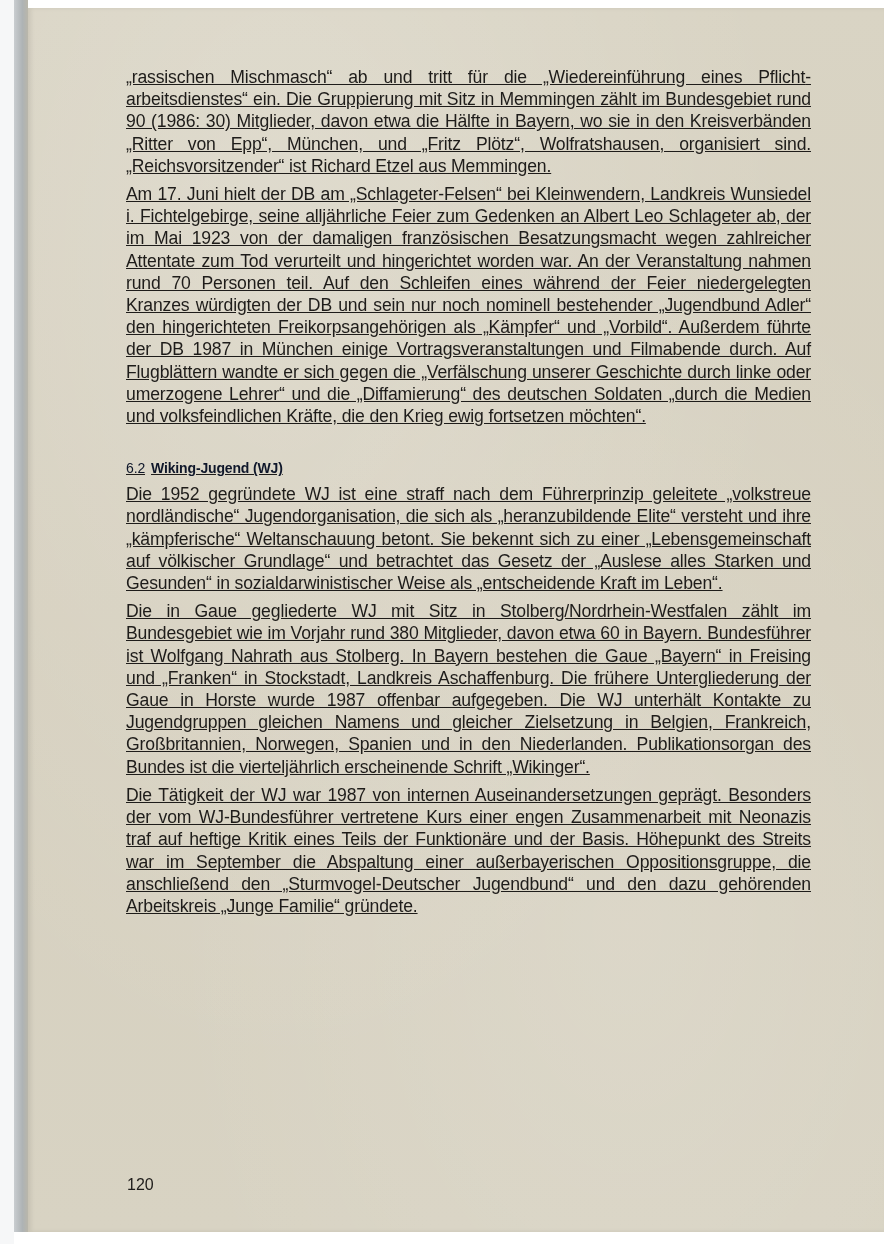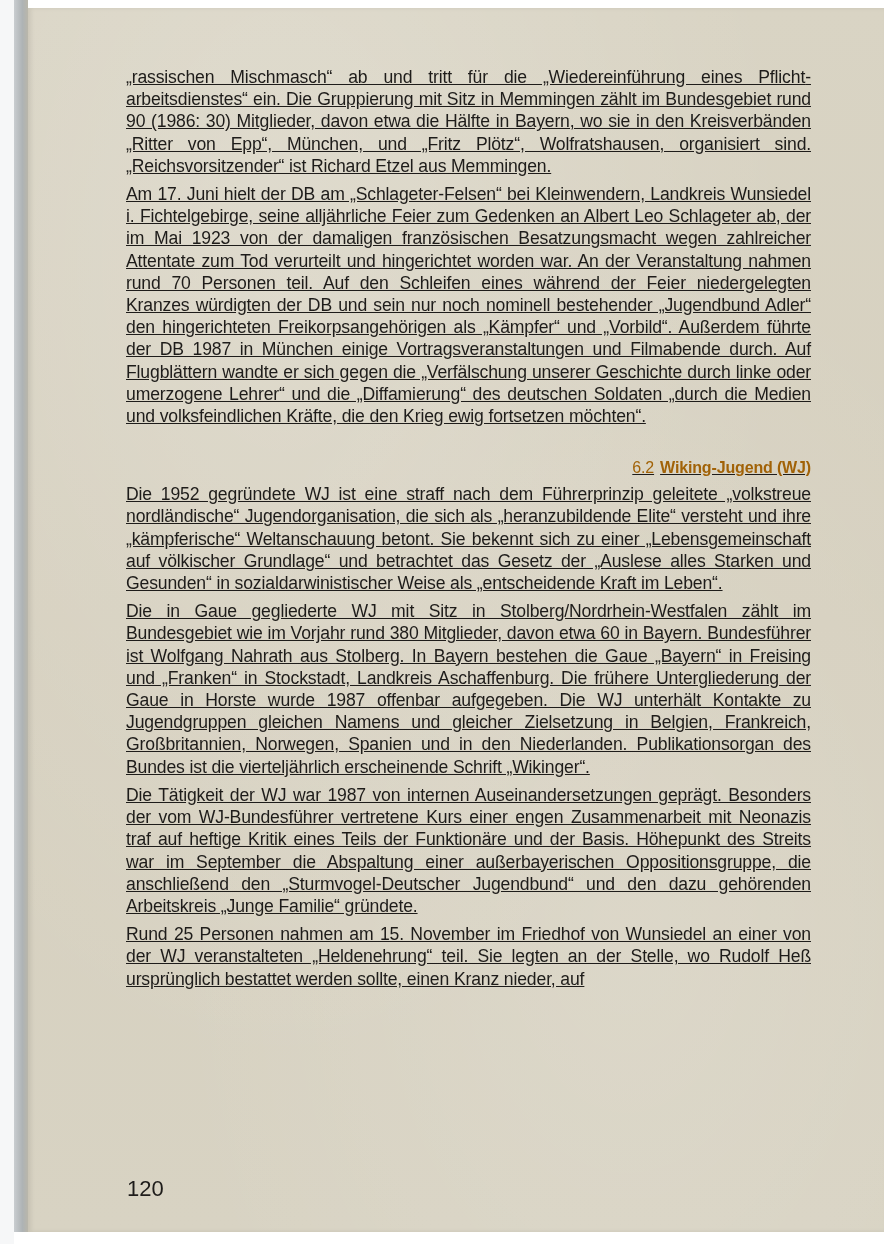--- a/index.html
+++ b/index.html
@@ -50,37 +50,36 @@
       text-decoration: underline;
     }
     .para {
       margin: 0 0 6px 0;
       text-align: justify;
       text-align-last: left;
       hyphens: manual;
     }
     .section-heading {
       margin: 30px 0 4px 0;
-      color: #a16207;
-      font-size: 16px;
+      color: #0f172a;
+      font-size: 14px;
       line-height: 22px;
-      text-align: right;
     }
     .section-heading .num {
       font-weight: normal;
       margin-right: 6px;
     }
     .section-heading .title {
       font-weight: bold;
     }
     .page-number {
       position: absolute;
       left: 127px;
       top: 1176px;
-      font-size: 22px;
+      font-size: 16px;
       color: #1e1c1a;
     }
   </style>
 </head>
 <body>
 
 <div class="scan-left-white"></div>
 <div class="scan-left-band"></div>
 
 <div class="paper"></div>
@@ -89,16 +88,15 @@
   <p class="para">„rassischen Mischmasch“ ab und tritt für die „Wiedereinführung eines Pflicht­arbeitsdienstes“ ein. Die Gruppierung mit Sitz in Memmingen zählt im Bundes­gebiet rund 90 (1986: 30) Mitglieder, davon etwa die Hälfte in Bayern, wo sie in den Kreisverbänden „Ritter von Epp“, München, und „Fritz Plötz“, Wolfrats­hausen, organisiert sind. „Reichsvorsitzender“ ist Richard Etzel aus Memmin­gen.</p>
   <p class="para">Am 17. Juni hielt der DB am „Schlageter-Felsen“ bei Kleinwendern, Landkreis Wunsiedel i. Fichtelgebirge, seine alljährliche Feier zum Gedenken an Albert Leo Schlageter ab, der im Mai 1923 von der damaligen französischen Besat­zungsmacht wegen zahlreicher Attentate zum Tod verurteilt und hingerichtet worden war. An der Veranstaltung nahmen rund 70 Personen teil. Auf den Schleifen eines während der Feier niedergelegten Kranzes würdigten der DB und sein nur noch nominell bestehender „Jugendbund Adler“ den hingerichte­ten Freikorpsangehörigen als „Kämpfer“ und „Vorbild“. Außerdem führte der DB 1987 in München einige Vortragsveranstaltungen und Filmabende durch. Auf Flugblättern wandte er sich gegen die „Verfälschung unserer Geschichte durch linke oder umerzogene Lehrer“ und die „Diffamierung“ des deutschen Soldaten „durch die Medien und volksfeindlichen Kräfte, die den Krieg ewig fortsetzen möchten“.</p>
 
   <div class="section-heading">
     <span class="num">6.2</span><span class="title">Wiking-Jugend (WJ)</span>
   </div>
 
   <p class="para">Die 1952 gegründete WJ ist eine straff nach dem Führerprinzip geleitete „volkstreue nordländische“ Jugendorganisation, die sich als „heranzubildende Elite“ versteht und ihre „kämpferische“ Weltanschauung betont. Sie bekennt sich zu einer „Lebensgemeinschaft auf völkischer Grundlage“ und betrachtet das Gesetz der „Auslese alles Starken und Gesunden“ in sozialdarwinistischer Weise als „entscheidende Kraft im Leben“.</p>
   <p class="para">Die in Gaue gegliederte WJ mit Sitz in Stolberg/Nordrhein-Westfalen zählt im Bundesgebiet wie im Vorjahr rund 380 Mitglieder, davon etwa 60 in Bayern. Bundesführer ist Wolfgang Nahrath aus Stolberg. In Bayern bestehen die Gaue „Bayern“ in Freising und „Franken“ in Stockstadt, Landkreis Aschaffenburg. Die frühere Untergliederung der Gaue in Horste wurde 1987 offenbar aufgege­ben. Die WJ unterhält Kontakte zu Jugendgruppen gleichen Namens und glei­cher Zielsetzung in Belgien, Frankreich, Großbritannien, Norwegen, Spanien und in den Niederlanden. Publikationsorgan des Bundes ist die vierteljährlich erscheinende Schrift „Wikinger“.</p>
   <p class="para">Die Tätigkeit der WJ war 1987 von internen Auseinandersetzungen geprägt. Besonders der vom WJ-Bundesführer vertretene Kurs einer engen Zusam­menarbeit mit Neonazis traf auf heftige Kritik eines Teils der Funktionäre und der Basis. Höhepunkt des Streits war im September die Abspaltung einer au­ßerbayerischen Oppositionsgruppe, die anschließend den „Sturmvogel-Deut­scher Jugendbund“ und den dazu gehörenden Arbeitskreis „Junge Familie“ gründete.</p>
-  <p class="para">Rund 25 Personen nahmen am 15. November im Friedhof von Wunsiedel an einer von der WJ veranstalteten „Heldenehrung“ teil. Sie legten an der Stelle, wo Rudolf Heß ursprünglich bestattet werden sollte, einen Kranz nieder, auf</p>
 </div>
 
 <div class="page-number">120</div>
 
 </body></html>

